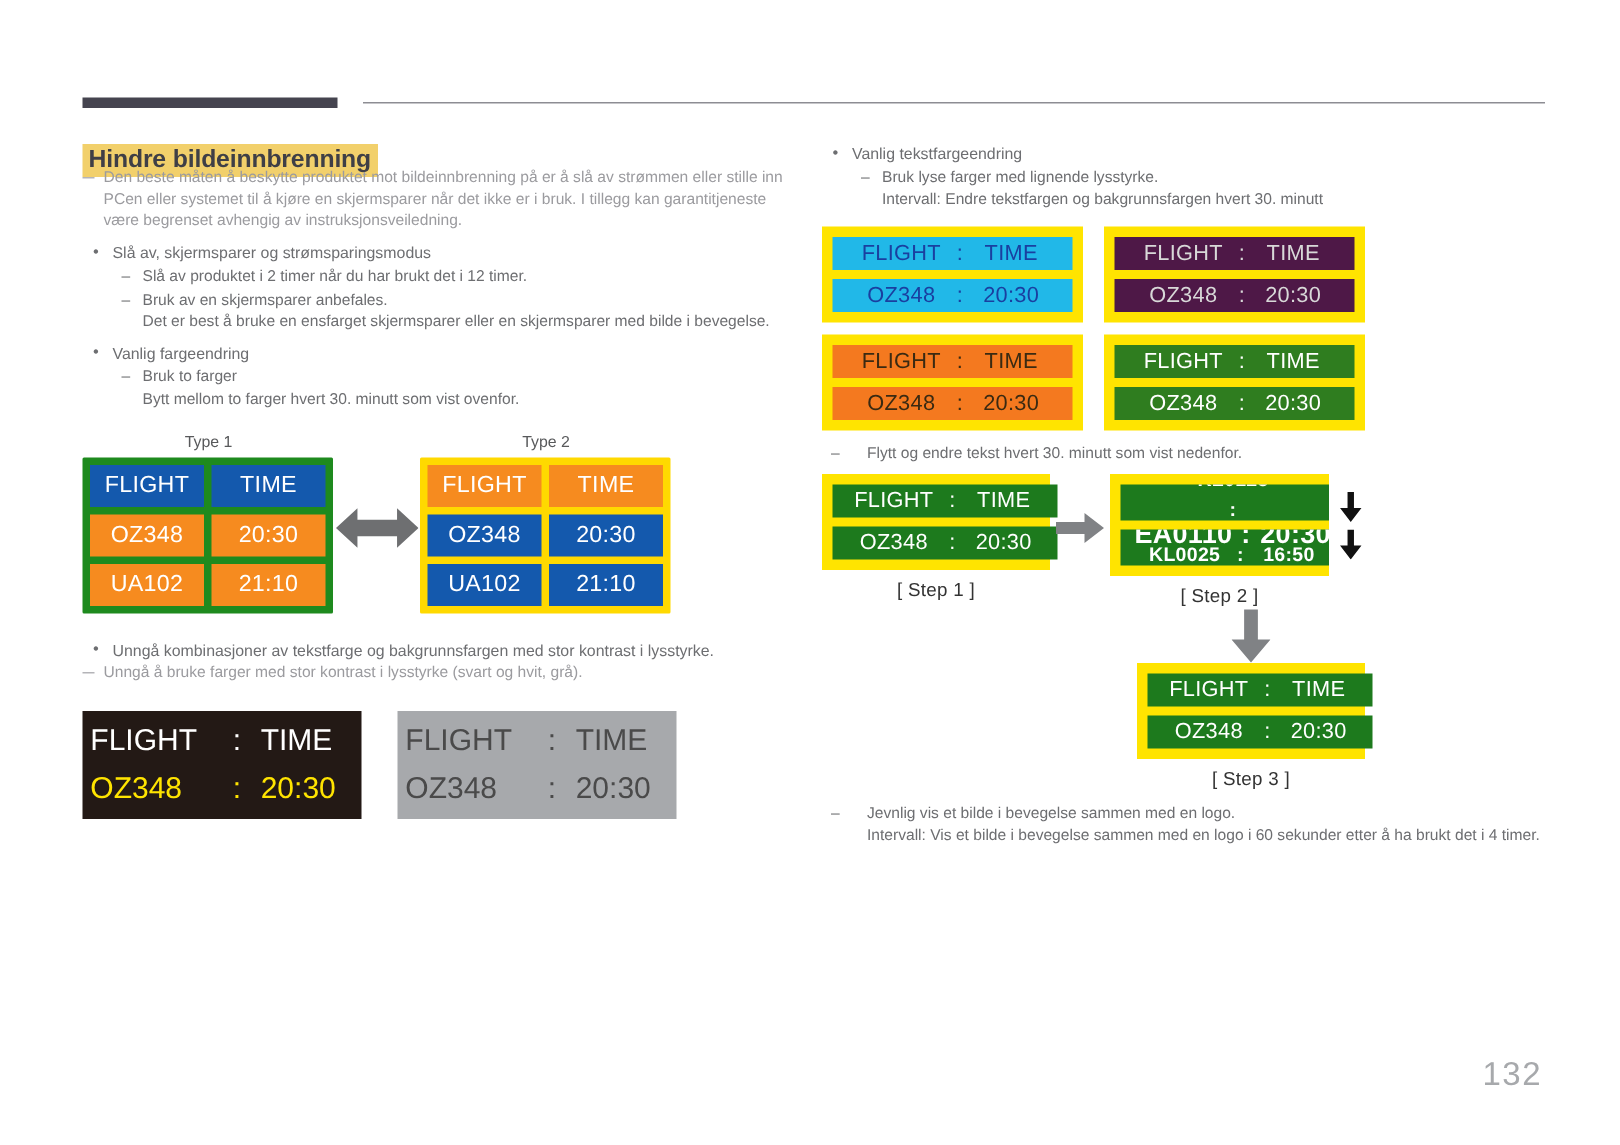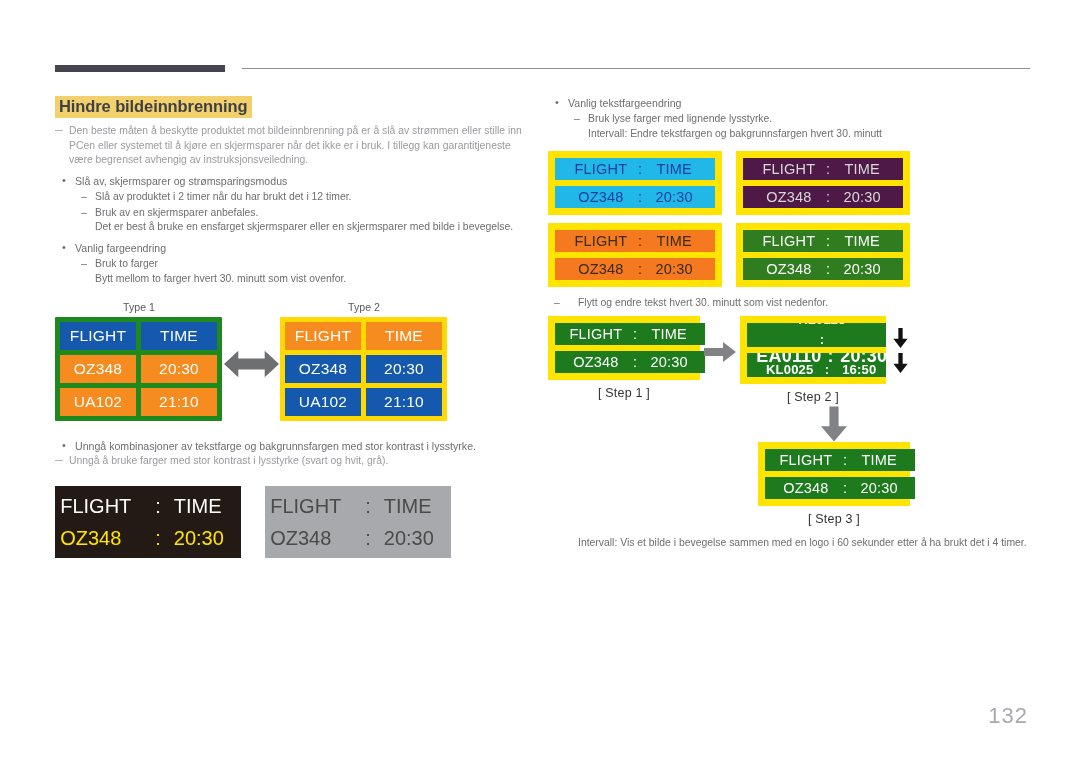--- a/index.html
+++ b/index.html
@@ -27,21 +27,21 @@
   .page-title{
     position:absolute; left:55px; top:96px;
     background:#f2d06b; color:#3f3f46;
     font-size:16.5px; font-weight:600;
     padding:1px 5px 2px 4px;
     letter-spacing:-0.1px;
     white-space:nowrap;
   }
 
   
-  .col-left{ position:absolute; left:55px; top:124px; width:480px; }
+  .col-left{ position:absolute; left:55px; top:112px; width:480px; }
   .col-right{ position:absolute; left:548px; top:96px; width:480px; }
 
   
   .note{
     position:relative;
     padding-left:14px;
     font-size:10.4px;
     line-height:14.6px;
     color:#9b9b9f;
     margin-bottom:3px;
@@ -387,18 +387,19 @@
           <span class="lr-b">TIME</span>
         </div><div class="line-row" style="background: rgb(29, 122, 29); color: rgb(255, 255, 255);">
           <span class="lr-a">OZ348</span>
           <span class="lr-sep">:</span>
           <span class="lr-b">20:30</span>
         </div></div>
     <div class="step-label">[ Step 3 ]</div>
   </div>
 
   <div style="margin-top:10px;">
+    <div class="dash" style="padding-left:30px;">Jevnlig vis et bilde i bevegelse sammen med en logo.</div>
     <div class="sub" style="padding-left:30px;">Intervall: Vis et bilde i bevegelse sammen med en logo i 60 sekunder etter å ha brukt det i 4 timer.</div>
   </div>
 
 </div>
 
 <div class="page-number">132</div>
 
 </body></html>

